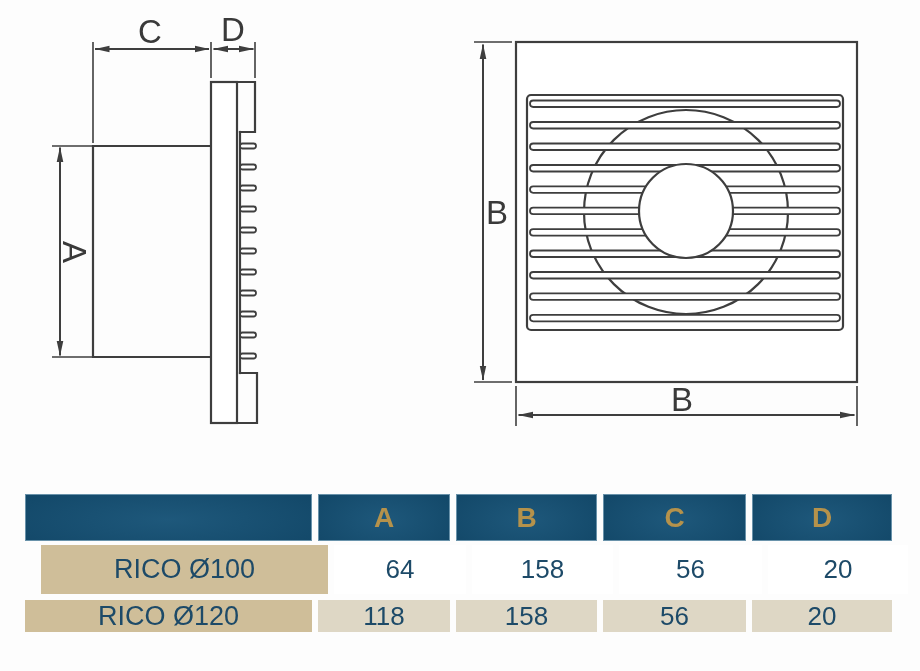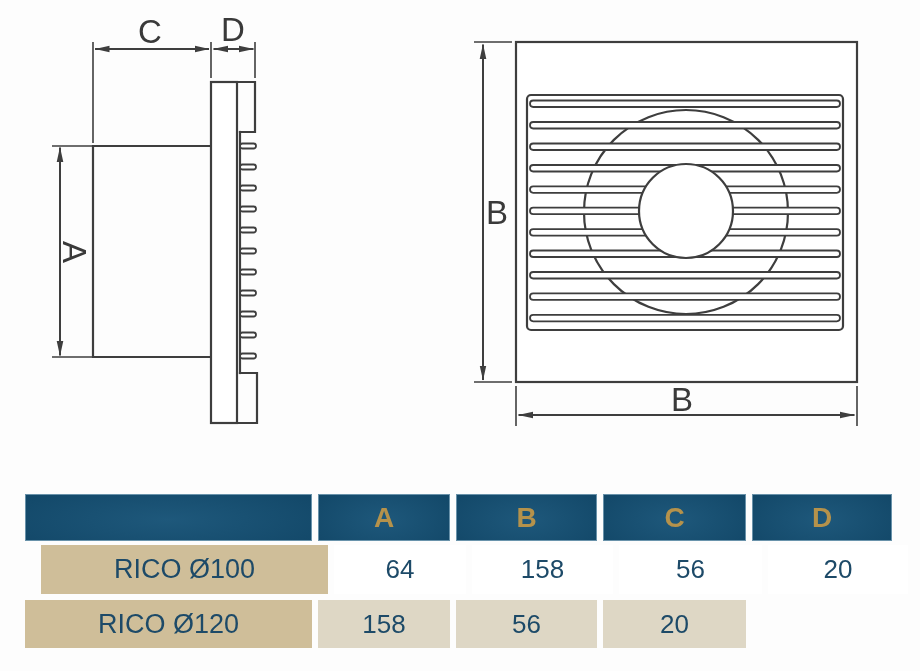--- a/index.html
+++ b/index.html
@@ -24,21 +24,21 @@
   .trow{display:grid;grid-template-columns:287px 132px 141px 143px 140px;column-gap:6px;}
   .trow + .trow{margin-top:4px;}
   .trow.r1{margin-top:4px;padding-left:16px;}
   .trow.r2{margin-top:6px;}
   .cell{
     display:flex;align-items:center;justify-content:center;
     font-size:26px;color:#1d4a68;
   }
   .trow.thead .cell{height:47px;}
   .trow.r1 .cell{height:49px;}
-  .trow.r2 .cell{height:48px;}
+  .trow.r2 .cell{height:32px;}
   .cell.head{
     background:radial-gradient(ellipse 120% 170% at 50% 55%, #1e587b 0%, #144a6b 45%, #0d3a56 100%);
     box-shadow:inset 0 0 0 1px rgba(175,205,222,.55);
     color:#b5924b;font-weight:bold;font-size:28px;
   }
   .cell.model{background:#cfbe99;font-weight:500;font-size:27px;}
   .cell.val-white{background:#ffffff;}
   .cell.val-beige{background:#ded7c5;}
 </style>
 </head>
@@ -149,19 +149,20 @@
     </div>
     <div class="trow r1">
       <div class="cell model">RICO Ø100</div>
       <div class="cell val-white">64</div>
       <div class="cell val-white">158</div>
       <div class="cell val-white">56</div>
       <div class="cell val-white">20</div>
     </div>
     <div class="trow r2">
       <div class="cell model">RICO Ø120</div>
+      <div class="cell val-beige">118</div>
       <div class="cell val-beige">158</div>
       <div class="cell val-beige">56</div>
       <div class="cell val-beige">20</div>
     </div>
   </div>
 
 </div>
 
 </body></html>

